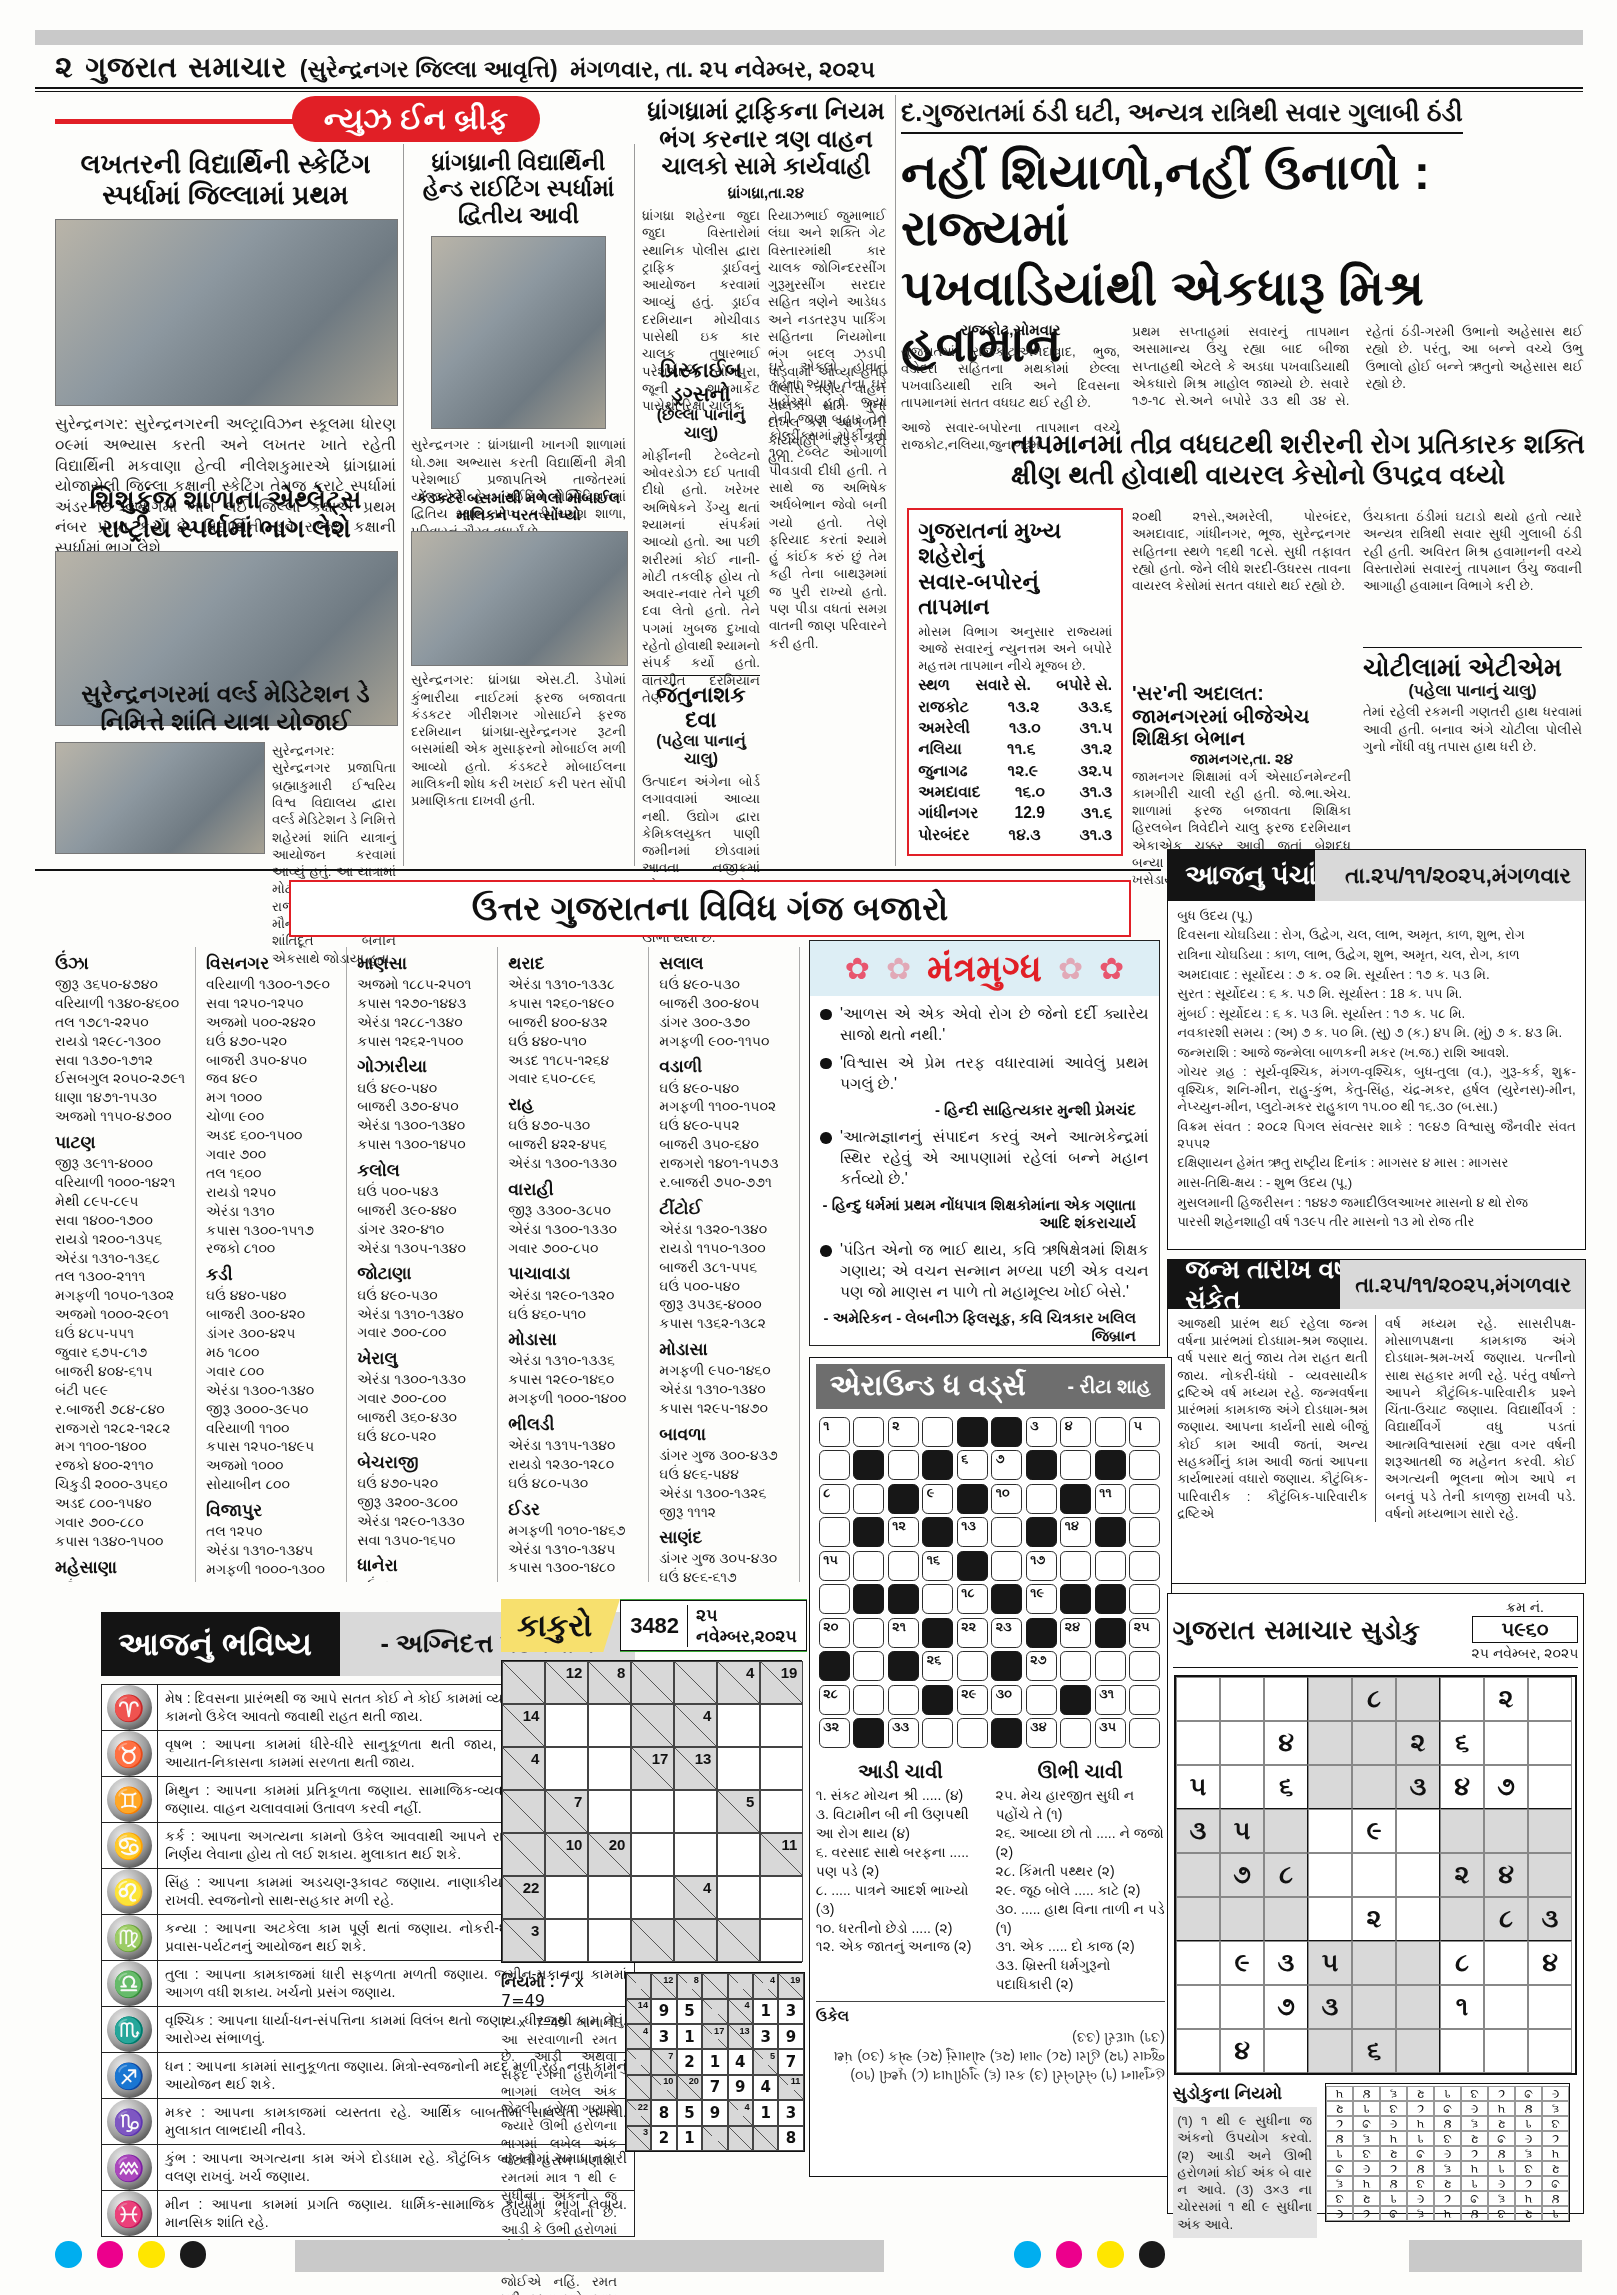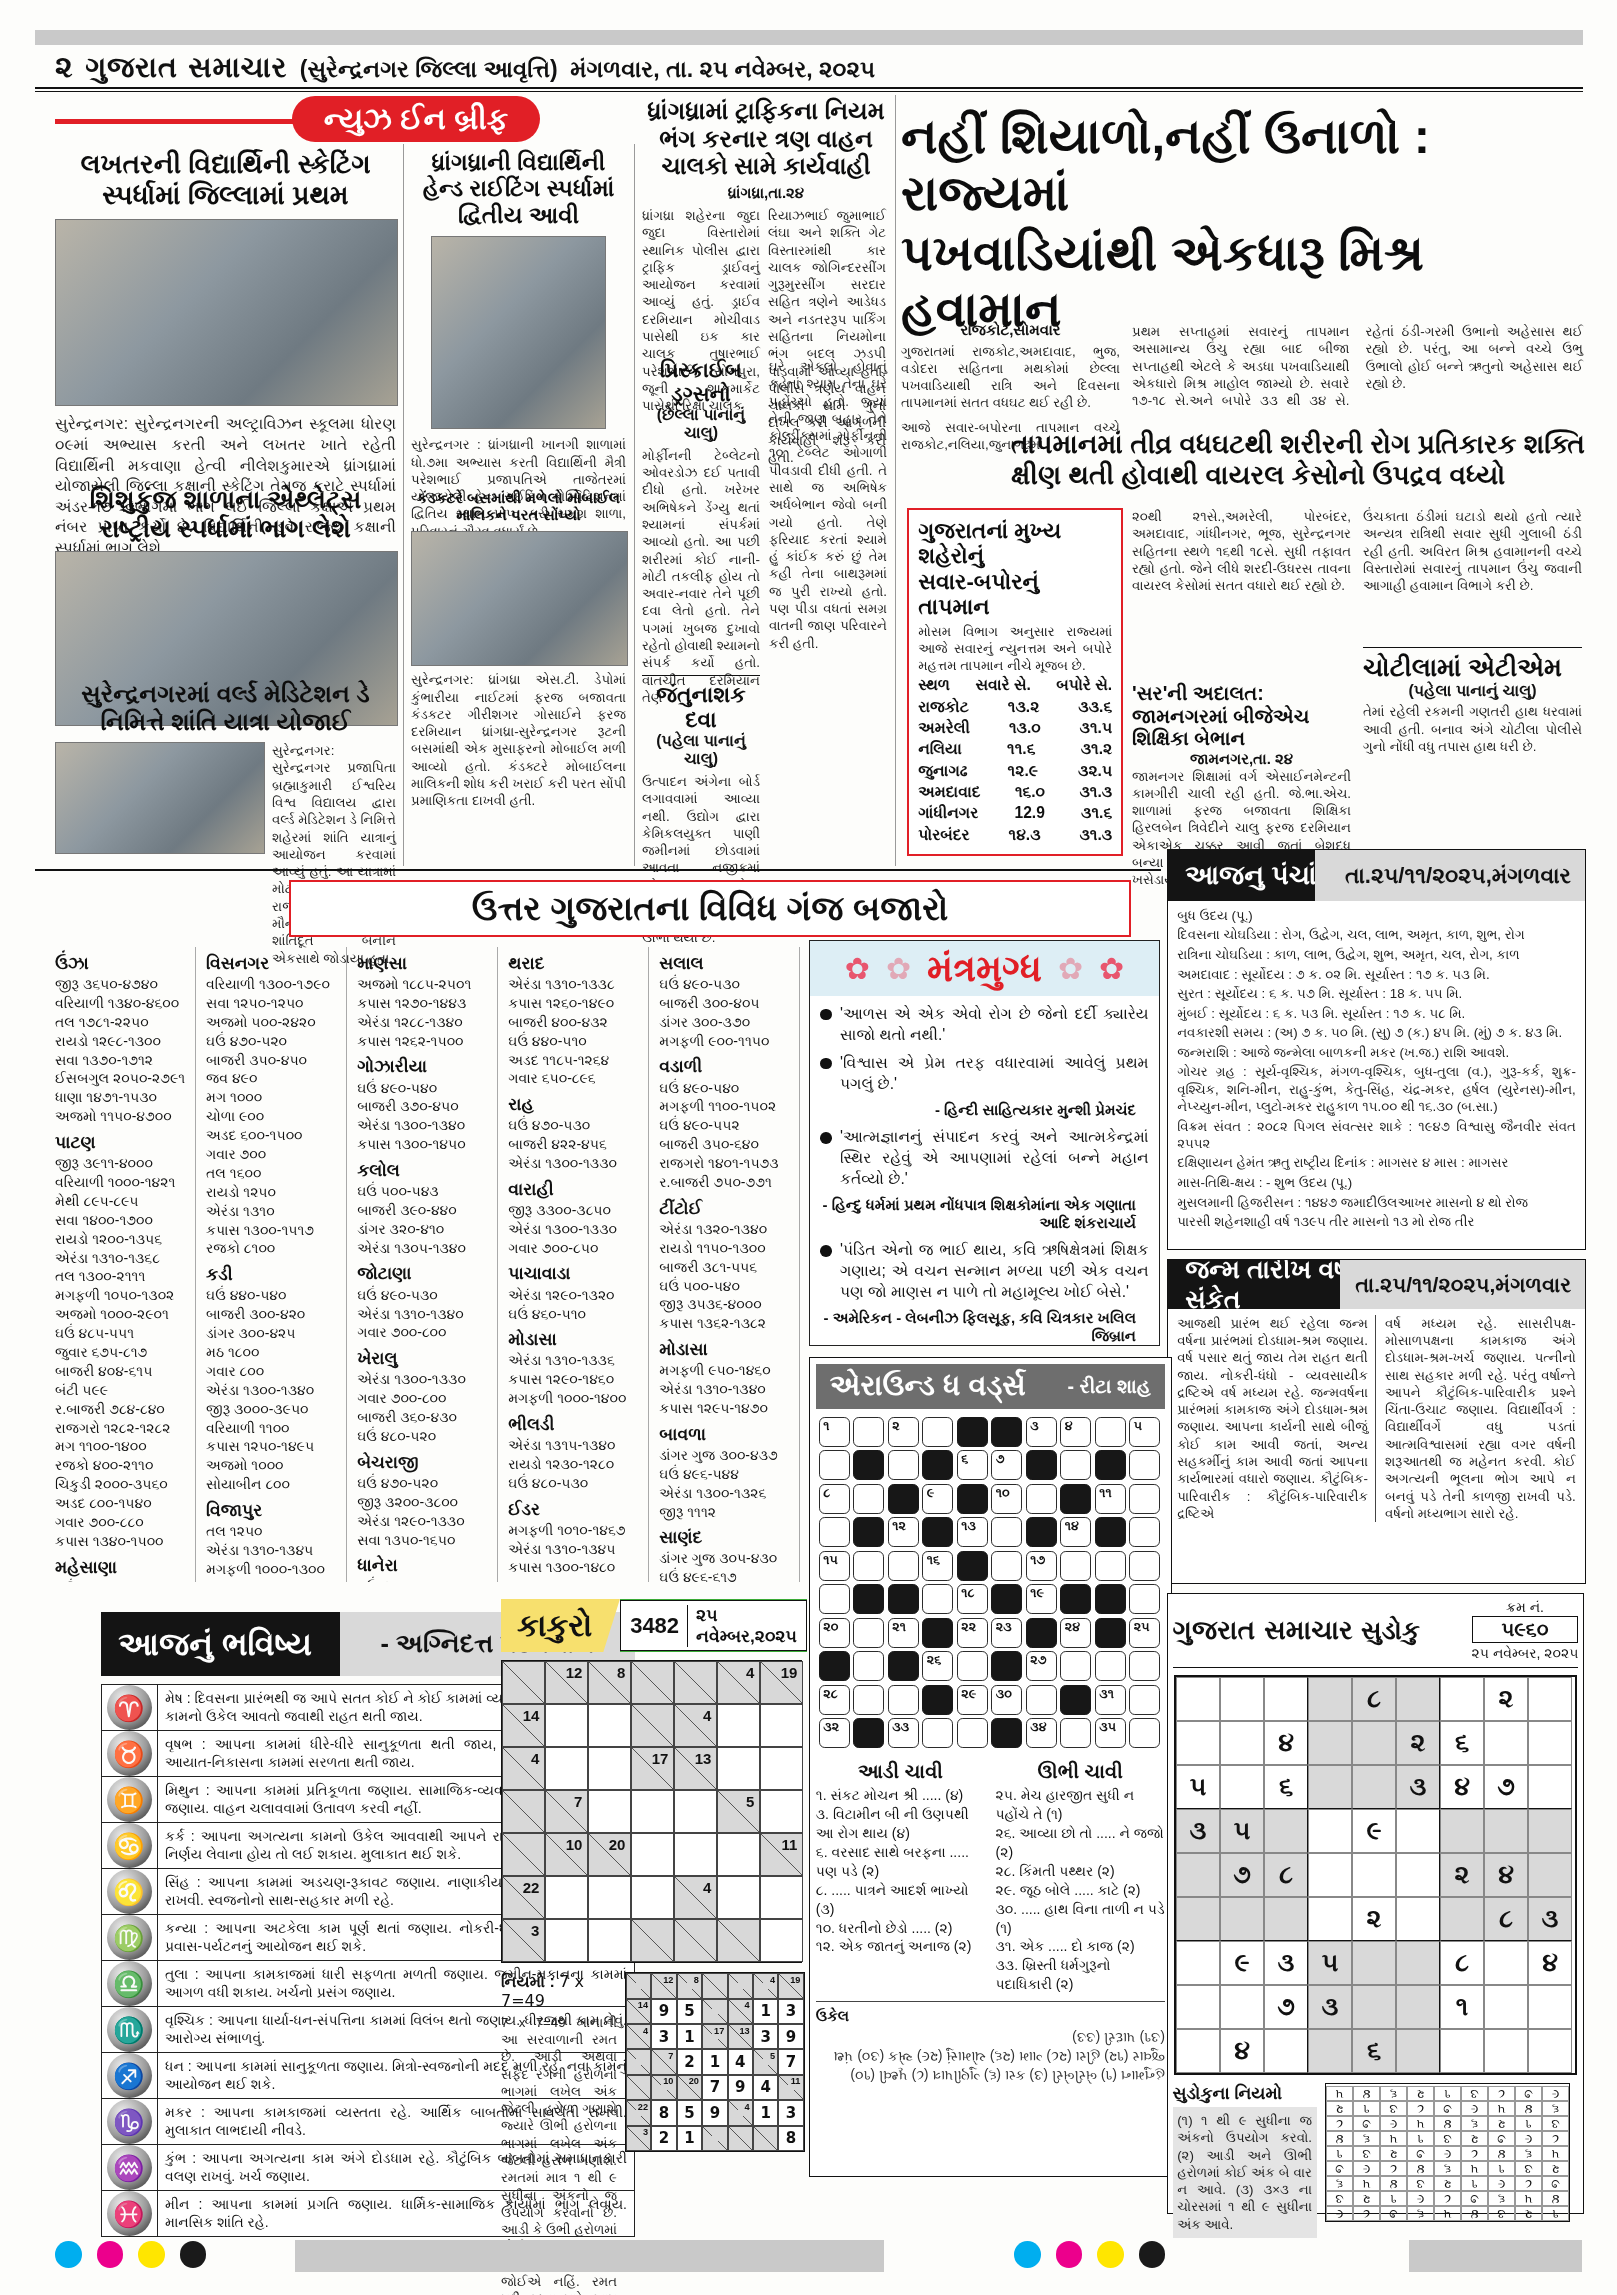--- a/index.html
+++ b/index.html
@@ -140,20 +140,21 @@
 
   <div class="abs" style="left:642px;top:675px;width:118px;border-top:1.7px solid #111;padding-top:5.8px;">
     <div class="headline c" style="font-size:22px;">જંતુનાશક દવા</div>
     <div class="contin">(પહેલા પાનાનું ચાલુ)</div>
     <div class="small-text j" style="margin-top:4.6px;">ઉત્પાદન અંગેના બોર્ડ લગાવવામાં આવ્યા નથી. ઉદ્યોગ દ્વારા કેમિકલયુક્ત પાણી જમીનમાં છોડવામાં આવતા નજીકમાં રહેતા ગ્રામજનોના આરોગ્ય અને પશુઓ માટે પણ ગંભીર ખતરો ઊભો થયો છે.</div>
   </div>
 
   <div class="abs small-text j" style="left:769px;top:358px;width:118px;">ઘરે એકલો હોવાનું કહેતાં શ્યામ તેના ઘરે પહોંચ્યો હતો. જ્યાં તેની જાણ બહાર તેને કોલ્ડ્રીંક્સમાં મોર્ફીનની ૧૦ ટેબ્લેટ ઓગાળી પીવડાવી દીધી હતી. તે સાથે જ અભિષેક અર્ધબેભાન જેવો બની ગયો હતો. તેણે ફરિયાદ કરતાં શ્યામે હું કાંઈક કરું છું તેમ કહી તેના બાથરૂમમાં જ પુરી રાખ્યો હતો. પણ પીડા વધતાં સમગ્ર વાતની જાણ પરિવારને કરી હતી.</div>
 
   <div class="abs" style="left:901px;top:98px;width:682px;">
+    <div class="b" style="font-size:25.4px;border-bottom:2.3px solid #111;display:inline-block;padding-bottom:3.5px;">દ.ગુજરાતમાં ઠંડી ઘટી, અન્યત્ર રાત્રિથી સવાર ગુલાબી ઠંડી</div>
     <div class="headline" style="font-size:49px;margin-top:10.4px;">નહીં શિયાળો,નહીં ઉનાળો : રાજ્યમાં</div>
     <div class="headline" style="font-size:49px;margin-top:3.5px;">પખવાડિયાંથી એકધારૂ મિશ્ર હવામાન</div>
   </div>
   <div class="abs" style="left:901px;top:321px;width:219px;">
     <div class="dateline">રાજકોટ,સોમવાર</div>
     <div class="small-text j" style="margin-top:3.5px;">ગુજરાતમાં રાજકોટ,અમદાવાદ, ભુજ, વડોદરા સહિતના મથકોમાં છેલ્લા પખવાડિયાથી રાત્રિ અને દિવસના તાપમાનમાં સતત વધઘટ થઈ રહી છે.</div>
     <div class="small-text j" style="margin-top:7px;">આજે સવાર-બપોરના તાપમાન વચ્ચે રાજકોટ,નલિયા,જુનાગઢમાં</div>
   </div>
   <div class="abs small-text j" style="left:1132px;top:323px;width:451px;column-count:2;column-gap:16px;">પ્રથમ સપ્તાહમાં સવારનું તાપમાન અસામાન્ય ઉંચુ રહ્યા બાદ બીજા સપ્તાહથી એટલે કે અડધા પખવાડિયાથી એકધારો મિશ્ર માહોલ જામ્યો છે. સવારે ૧૭-૧૮ સે.અને બપોરે ૩૩ થી ૩૪ સે. રહેતાં ઠંડી-ગરમી ઉભાનો અહેસાસ થઈ રહ્યો છે. પરંતુ, આ બન્ને વચ્ચે ઉભુ ઉભાલો હોઈ બન્ને ઋતુનો અહેસાસ થઈ રહ્યો છે.</div>
   <div class="abs headline" style="left:1011px;top:429px;width:575px;font-size:26.6px;">તાપમાનમાં તીવ્ર વધઘટથી શરીરની રોગ પ્રતિકારક શક્તિ ક્ષીણ થતી હોવાથી વાયરલ કેસોનો ઉપદ્રવ વધ્યો</div>

